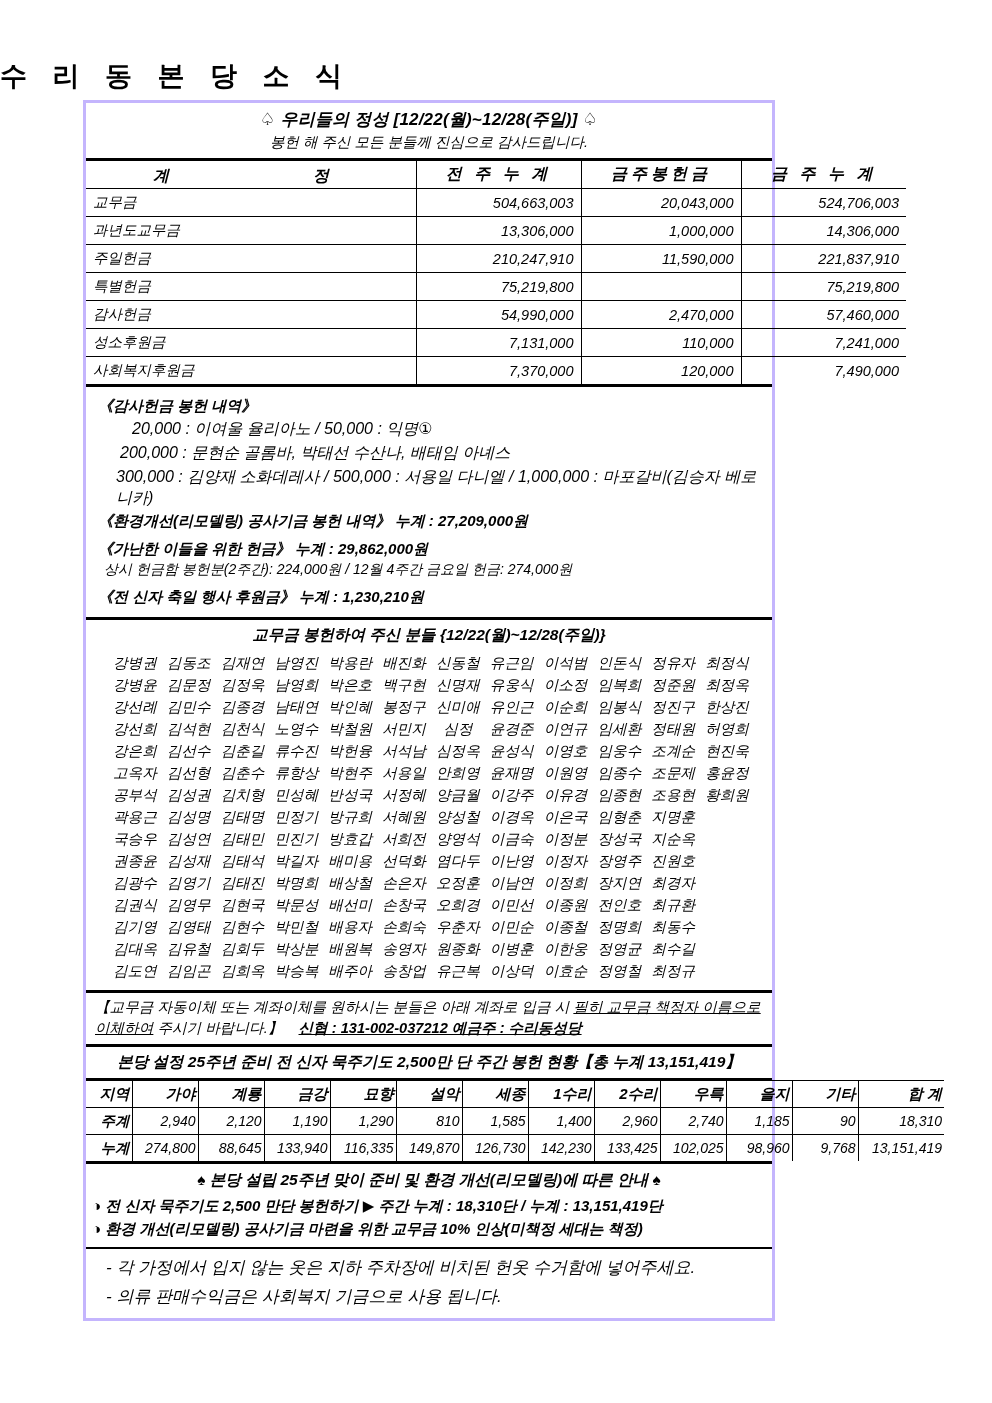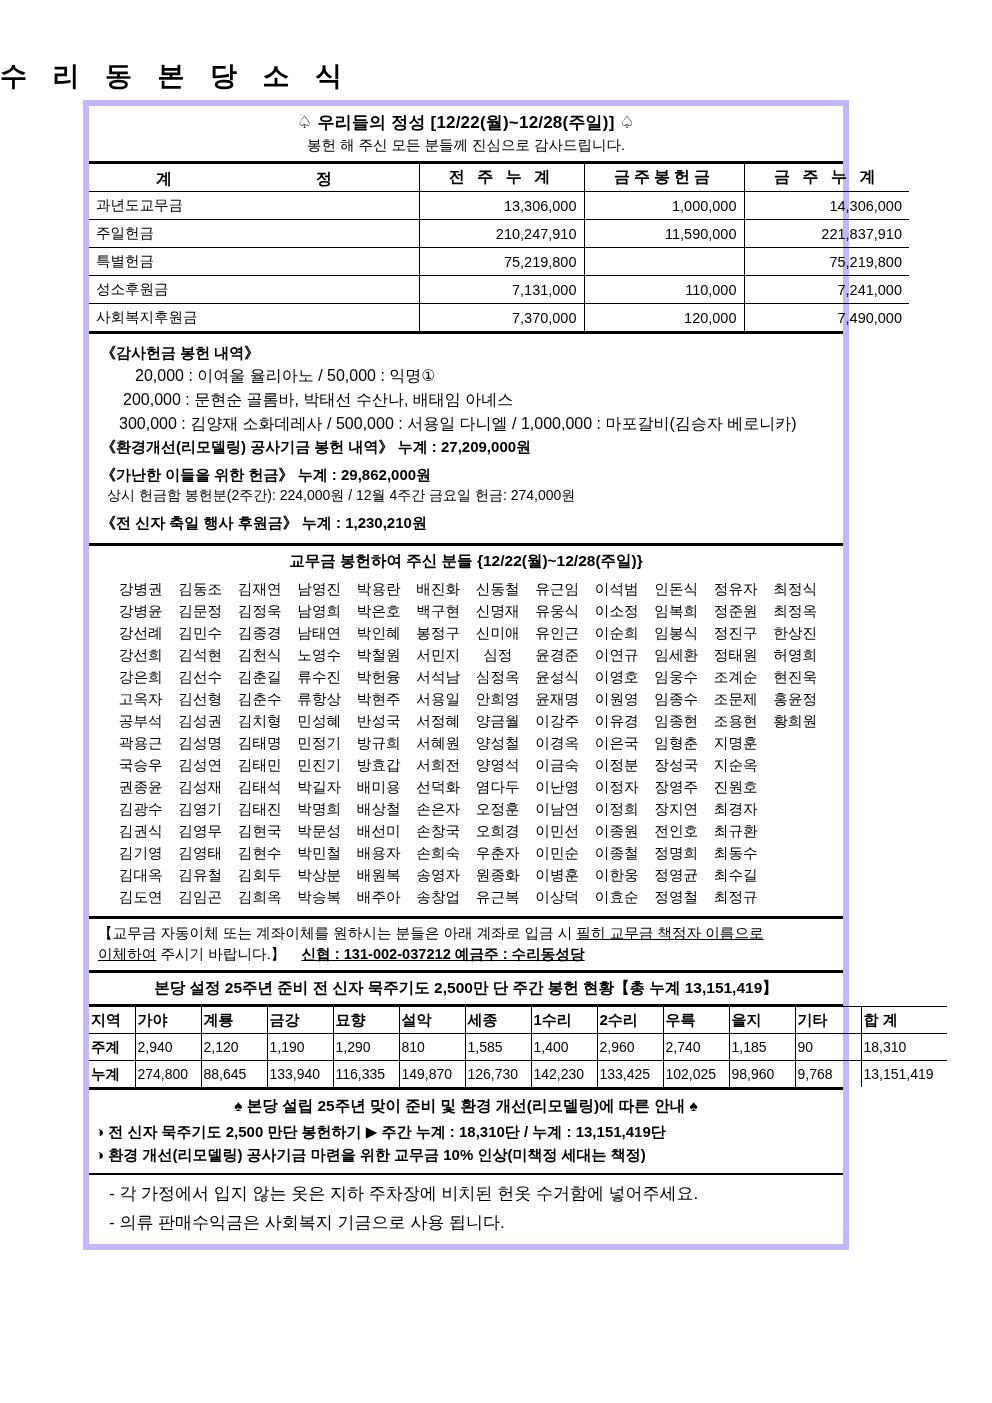--- a/index.html
+++ b/index.html
@@ -13,24 +13,25 @@
   .page{position:relative;width:992px;height:1403px;overflow:hidden;}
 
   
   .masthead{
     position:absolute;left:0;top:58px;width:992px;
     font-size:27px;font-weight:bold;letter-spacing:9px;
   }
 
   
   .frame{
-    position:absolute;left:83px;top:100px;width:766px;
-    border:6px solid #c4b5fd;
+    position:absolute;left:83px;top:100px;width:692px;
+    border:3px solid #c4b5fd;
     box-sizing:border-box;
     background:#fff;
+    font-style:italic;
   }
   .sect{border-bottom:3px solid #000;}
   .sect:last-child{border-bottom:none;}
 
   
   .band{padding:5px 0 6px;text-align:center;}
   .band-title{font-size:17px;font-weight:bold;letter-spacing:.2px;}
   .band-sub{font-size:14.5px;margin-top:2px;}
 
   
@@ -75,21 +76,21 @@
   
   .acct{padding:4px 8px 5px 9px;font-size:14.6px;line-height:21px;}
   .u{text-decoration:underline;}
 
   
   .stats-title{
     text-align:center;font-size:15.5px;font-weight:bold;
     padding:5px 0 5px;border-bottom:2px solid #000;
   }
   .st{border-collapse:collapse;width:100%;table-layout:fixed;}
-  .st th,.st td{border:1px solid #000;font-size:14px;text-align:left;height:24px;padding:1px 2px;}
+  .st th,.st td{border:1px solid #000;font-size:14px;text-align:right;height:24px;padding:1px 2px;}
   .st th{font-weight:bold;font-size:15px;}
   .st .rh{font-weight:bold;font-size:14.5px;}
   .st tr td:first-child,.st tr th:first-child{border-left:none;}
   .st tr td:last-child,.st tr th:last-child{border-right:none;}
   .st tr:last-child td{border-bottom:none;}
   .st col.c0{width:46px;}
   .st col.cw{width:66px;}
   .st col.cl{width:86px;}
 
   
@@ -139,36 +140,48 @@
                 &nbsp;
               </span>
             </th>
             <th>전 주 누 계</th>
             <th>금주봉헌금</th>
             <th>금 주 누 계</th>
           </tr>
         </thead>
         <tbody>
           <tr>
+              <td class="lbl">교무금</td>
+              <td class="num">504,663,003</td>
+              <td class="num">20,043,000</td>
+              <td class="num">524,706,003</td>
+            </tr>
+          <tr>
               <td class="lbl">과년도교무금</td>
               <td class="num">13,306,000</td>
               <td class="num">1,000,000</td>
               <td class="num">14,306,000</td>
             </tr>
           <tr>
               <td class="lbl">주일헌금</td>
               <td class="num">210,247,910</td>
               <td class="num">11,590,000</td>
               <td class="num">221,837,910</td>
             </tr>
           <tr>
               <td class="lbl">특별헌금</td>
               <td class="num">75,219,800</td>
               <td class="num"></td>
               <td class="num">75,219,800</td>
+            </tr>
+          <tr>
+              <td class="lbl">감사헌금</td>
+              <td class="num">54,990,000</td>
+              <td class="num">2,470,000</td>
+              <td class="num">57,460,000</td>
             </tr>
           <tr>
               <td class="lbl">성소후원금</td>
               <td class="num">7,131,000</td>
               <td class="num">110,000</td>
               <td class="num">7,241,000</td>
             </tr>
           <tr>
               <td class="lbl">사회복지후원금</td>
               <td class="num">7,370,000</td>

